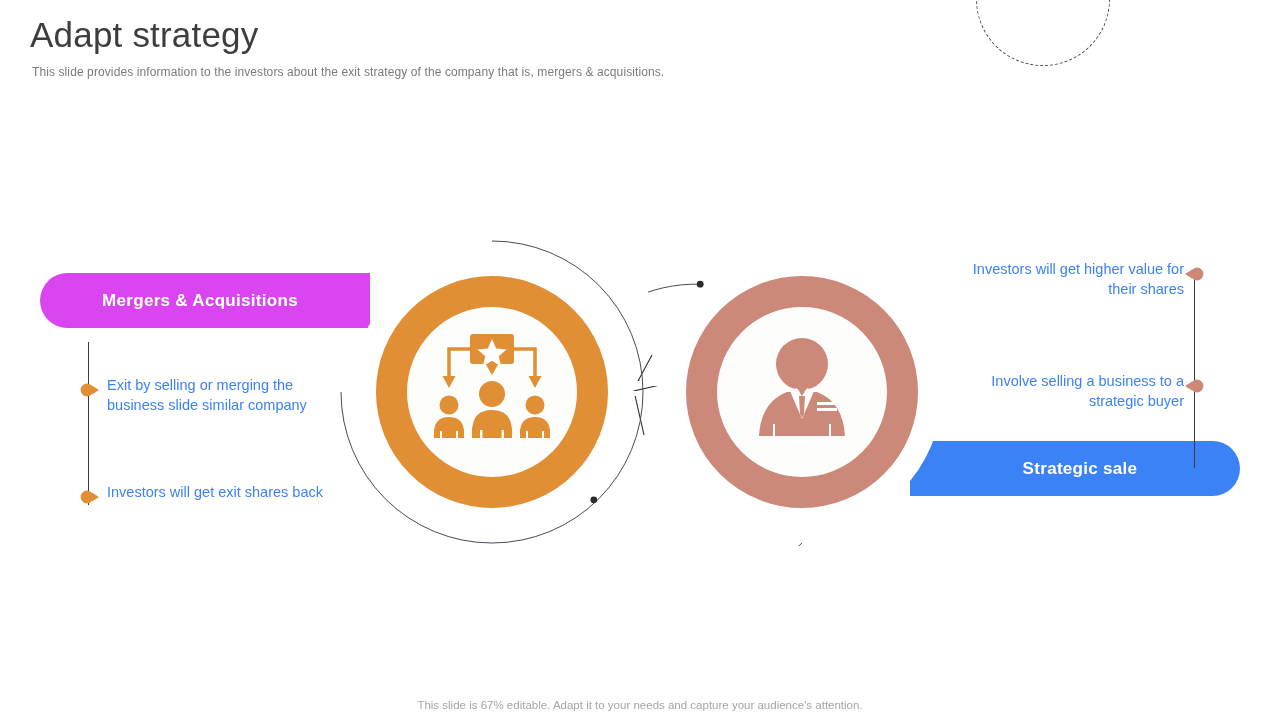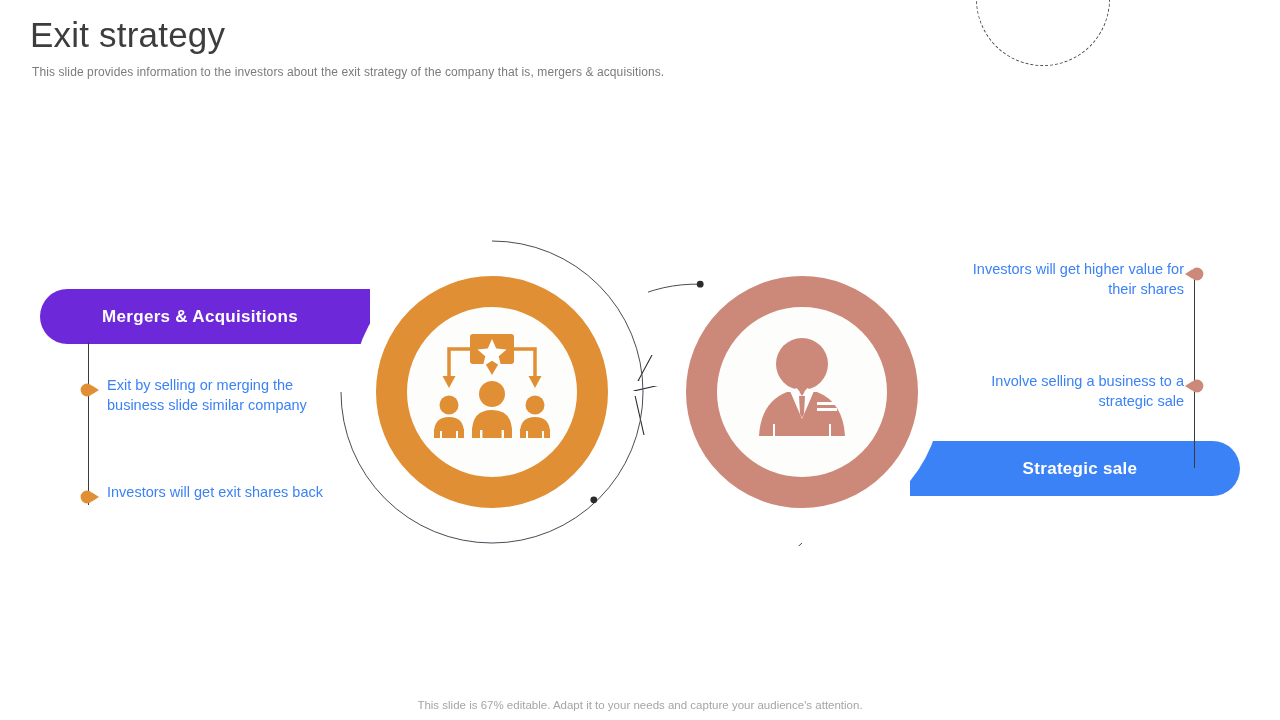--- a/index.html
+++ b/index.html
@@ -52,23 +52,23 @@
   
   .pill {
     position: absolute;
     display: flex;
     align-items: center;
     height: 55px;
     box-sizing: border-box;
   }
   #pill-mergers {
     left: 40px;
-    top: 289px;
+    top: 273px;
     width: 330px;
-    background: #6d28d9;
+    background: #d946ef;
     border-radius: 28px 0 0 28px;
     justify-content: center;
     padding-right: 10px;
     z-index: 3;
     text-align: center;
   }
   #pill-strategic {
     left: 910px;
     top: 441px;
     width: 330px;
@@ -217,21 +217,21 @@
     top: 699px;
     width: 1280px;
     text-align: center;
     font-size: 11.5px;
     color: #a5a5a5;
   }
 </style>
 </head>
 <body>
 
-<div id="slide-title">Exit strategy</div>
+<div id="slide-title">Adapt strategy</div>
 <div id="slide-subtitle">This slide provides information to the investors about the exit strategy of the company that is, mergers &amp; acquisitions.</div>
 
 <div id="dashed-arc"></div>
 
 <div class="pill" id="pill-mergers">
   <span class="pill-label">Mergers &amp; Acquisitions</span>
 </div>
 
 <div class="pill" id="pill-strategic">
   <span class="pill-label">Strategic sale</span>
@@ -335,17 +335,17 @@
       <polygon points="8,3.5 1,8 8,12.5" fill="#CC8878"></polygon>
     </svg>
     <div class="item-text">Investors will get higher value for their shares</div>
   </div>
 
   <div class="right-item" id="right-item-1">
     <svg class="marker" viewBox="0 0 22 16">
       <circle cx="13" cy="8" r="6.4" fill="#CC8878"></circle>
       <polygon points="8,3.5 1,8 8,12.5" fill="#CC8878"></polygon>
     </svg>
-    <div class="item-text">Involve selling a business to a strategic sale</div>
+    <div class="item-text">Involve selling a business to a strategic buyer</div>
   </div>
 </div>
 
 <div id="footer-note">This slide is 67% editable. Adapt it to your needs and capture your audience's attention.</div>
 
 </body></html>

